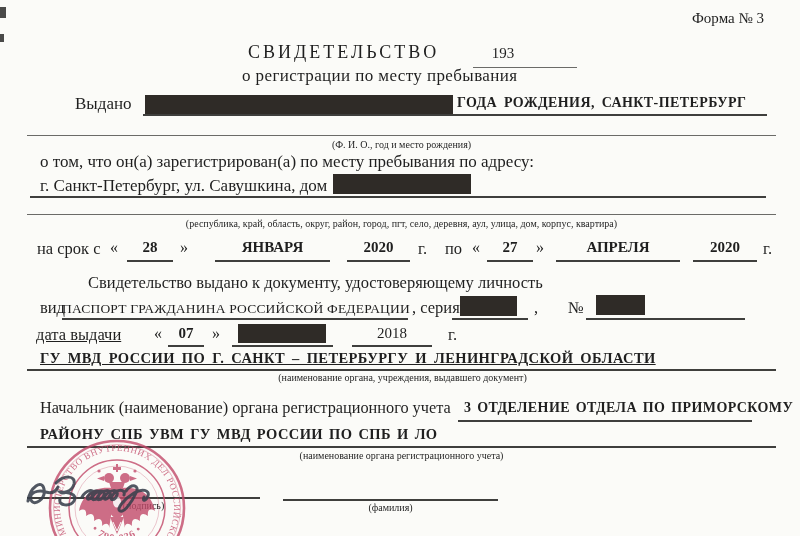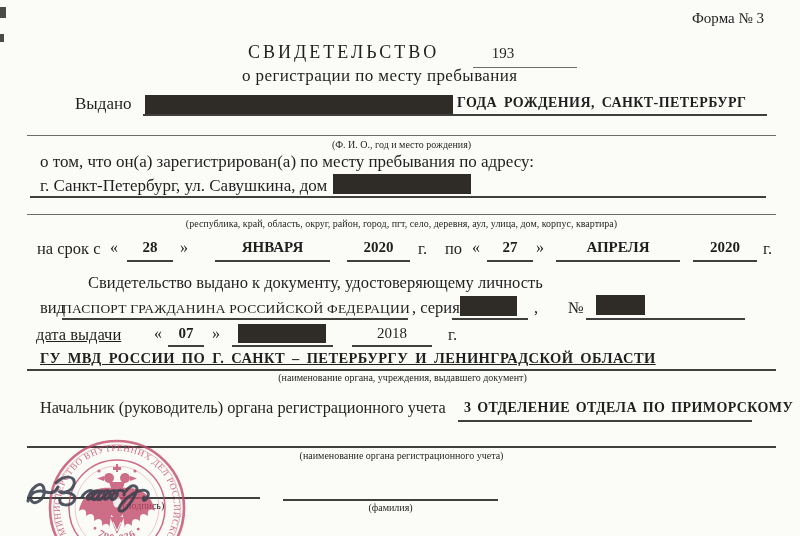--- a/index.html
+++ b/index.html
@@ -98,23 +98,24 @@
   <div class="abs redact" style="left:238px;top:324px;width:88px;height:19px;"></div>
   <div class="fieldline" style="left:232px;top:345px;width:101px;"></div>
   <div class="abs val" style="left:352px;top:325px;width:80px;font-weight:normal;">2018</div>
   <div class="fieldline" style="left:352px;top:345px;width:80px;"></div>
   <div class="abs t165" style="left:448px;top:325px;">г.</div>
 
   <div class="abs caps nw" style="left:40px;top:350px;font-size:14.5px;text-decoration:underline;">ГУ МВД РОССИИ ПО Г. САНКТ – ПЕТЕРБУРГУ И ЛЕНИНГРАДСКОЙ ОБЛАСТИ</div>
   <div class="abs rule2" style="left:27px;top:369px;width:749px;height:1.5px;"></div>
   <div class="abs cap" style="left:28px;top:372px;width:749px;">(наименование органа, учреждения, выдавшего документ)</div>
 
-  <div class="abs nw" style="left:40px;top:398px;font-size:16.3px;">Начальник (руководитель) органа регистрационного учета</div>
+  <div class="abs nw" style="left:40px;top:398px;font-size:16.3px;">Начальник (наименование) органа регистрационного учета</div>
   <div class="abs caps nw" style="left:464px;top:400px;font-size:14px;word-spacing:2px;">3 ОТДЕЛЕНИЕ ОТДЕЛА  ПО ПРИМОРСКОМУ</div>
   <div class="abs rule2" style="left:458px;top:420px;width:294px;height:1.5px;"></div>
+  <div class="abs caps nw" style="left:40px;top:426px;font-size:14.5px;word-spacing:2px;">РАЙОНУ СПБ УВМ  ГУ  МВД РОССИИ  ПО СПБ  И  ЛО</div>
   <div class="abs rule2" style="left:27px;top:446px;width:749px;height:1.5px;"></div>
   <div class="abs cap" style="left:27px;top:450px;width:749px;">(наименование органа регистрационного учета)</div>
 
   <div class="abs rule2" style="left:27px;top:497px;width:233px;height:1.5px;"></div>
   <div class="abs cap" style="left:27px;top:500px;width:233px;">(подпись)</div>
   <div class="abs rule2" style="left:283px;top:499px;width:215px;height:1.5px;"></div>
   <div class="abs cap" style="left:283px;top:502px;width:215px;">(фамилия)</div>
 
   <svg class="stamp-svg" viewBox="0 0 140 140">
     <g fill="#c24a6a" stroke="none">

